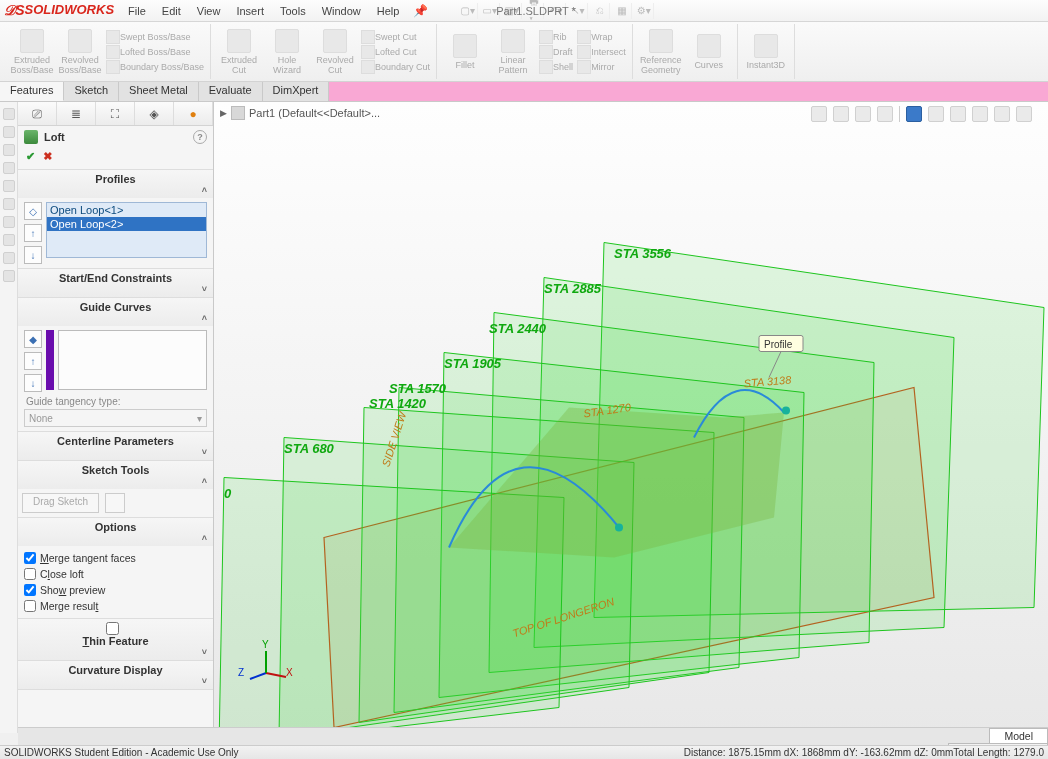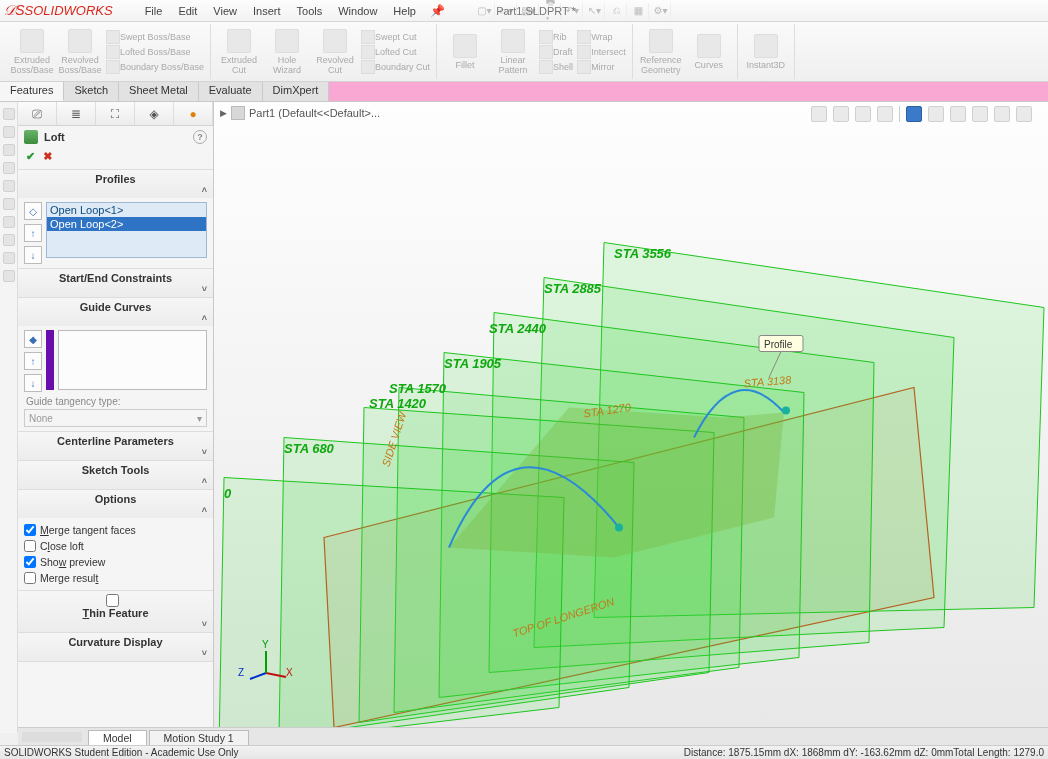--- a/index.html
+++ b/index.html
@@ -1,20 +1,20 @@
 <!DOCTYPE html>
 <html><head>
 <meta charset="utf-8">
 <style>
 * { box-sizing: border-box; margin: 0; padding: 0; font-family: "Segoe UI", Arial, sans-serif; }
 body { width: 1048px; height: 759px; background: #f0f0f0; overflow: hidden; font-size: 11px; position: relative; }
 
 
 .menubar { height: 22px; background: linear-gradient(#fdfdfd,#f2f2f2); border-bottom: 1px solid #d6d6d6; display: flex; align-items: center; padding: 0 4px; }
-.logo { color: #d9261c; font-weight: normal; font-style: italic; font-size: 13px; margin-right: 24px; display:flex; align-items:center; }
+.logo { color: #d9261c; font-weight: bold; font-style: italic; font-size: 13px; margin-right: 6px; display:flex; }
 .logo .ds { font-size:14px; }
 .menubar .menu-item { padding: 2px 8px; color: #444; cursor: default; }
 .pin { color:#2a63b0; margin-left:6px; font-size:12px; }
 .title-area { position:absolute; left:0; right:0; text-align:center; color:#777; font-size:11px; pointer-events:none;padding-left:24px; }
 .qat { margin-left: 30px; display:flex; gap:2px; align-items:center; }
 .qat .qbtn { width:20px; height:16px; display:flex; align-items:center; justify-content:center; color:#bbb; font-size:10px; border-right:1px solid #eee; padding:0 6px; }
 
 
 .ribbon { height: 60px; background: linear-gradient(#fafafa,#efefef); border-bottom:1px solid #d3d3d3; display:flex; align-items:stretch; padding:2px 4px; }
 .ribbon-group { border-right:1px solid #ddd; display:flex; padding:2px 6px; gap:4px; }
@@ -78,21 +78,21 @@
 .heads-up .h { width:16px; height:16px; background:#eaeaea; border:1px solid #d0d0d0; border-radius:2px; }
 .heads-up .h.cube { background:#3b7ac9; border-color:#2b5fa0; }
 .heads-up .sep { width:1px; background:#ccc; }
 
 .triad { position:absolute; left:28px; bottom:46px; font-size:10px; }
 .triad .z { color:#0030d0; }
 .triad .x { color:#c01010; }
 .triad .y { color:#00a000; }
 
 
-.btabs { position:absolute; left:18px; right:0; bottom:14px; height:18px; background:#e6e6e6; display:flex; align-items:flex-end; border-top:1px solid #ccc; }
+.btabs { position:absolute; left:18px; right:0; bottom:14px; height:18px; background:#e6e6e6; display:flex; align-items:flex-end; border-top:1px solid #ccc;flex-direction:column; }
 .btab { padding:1px 14px; border:1px solid #bbb; border-bottom:none; background:#f2f2f2; font-size:10.5px; color:#333; margin-left:2px; }
 .btab.active { background:#fff; }
 .btab-pre { width:60px; height:10px; background:#ddd; margin-left:4px; margin-right:4px; align-self:center; }
 
 .status { position:absolute; left:0; right:0; bottom:0; height:14px; background:linear-gradient(#f2f2f2,#e6e6e6); border-top:1px solid #ccc; display:flex; align-items:center; font-size:10px; color:#333; padding:0 4px; }
 .status .right { margin-left:auto; }
 
 
 svg.scene { position:absolute; left:0; top:0; width:100%; height:100%; }
 .plane { fill:rgba(60,220,60,0.14); stroke:#1ec51e; stroke-width:1; }
@@ -338,20 +338,24 @@
         <span>Centerline Parameters</span>
         <span class="chev">˅</span>
       </div>
   </div>
 
   <div class="section">
     <div class="section-hdr">
         <span>Sketch Tools</span>
         <span class="chev">˄</span>
       </div>
+    <div class="sk-body">
+      <div class="sk-btn">Drag Sketch</div>
+      <div class="sk-ic"></div>
+    </div>
   </div>
 
   <div class="section">
     <div class="section-hdr">
         <span>Options</span>
         <span class="chev">˄</span>
       </div>
     <div class="section-body opts">
       <label>
           <input type="checkbox" checked="" style="">

